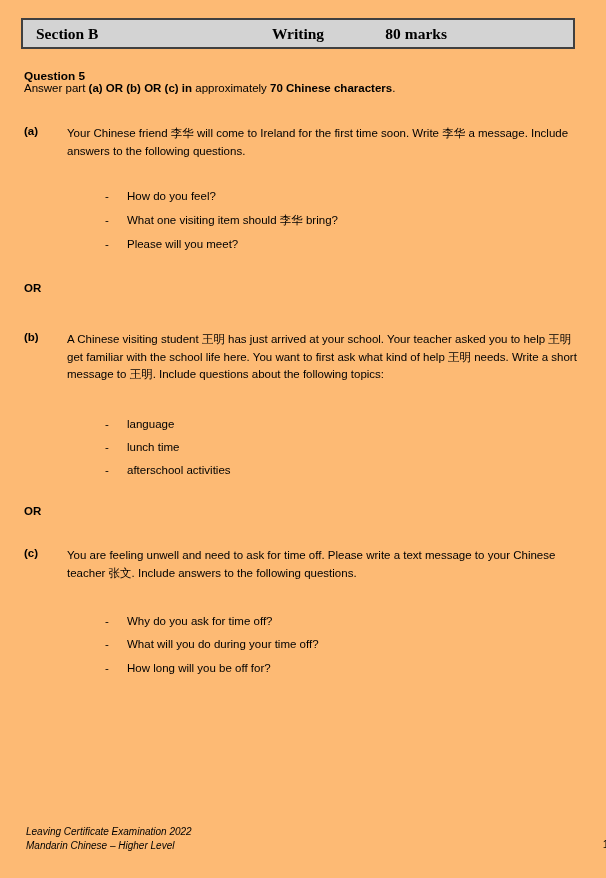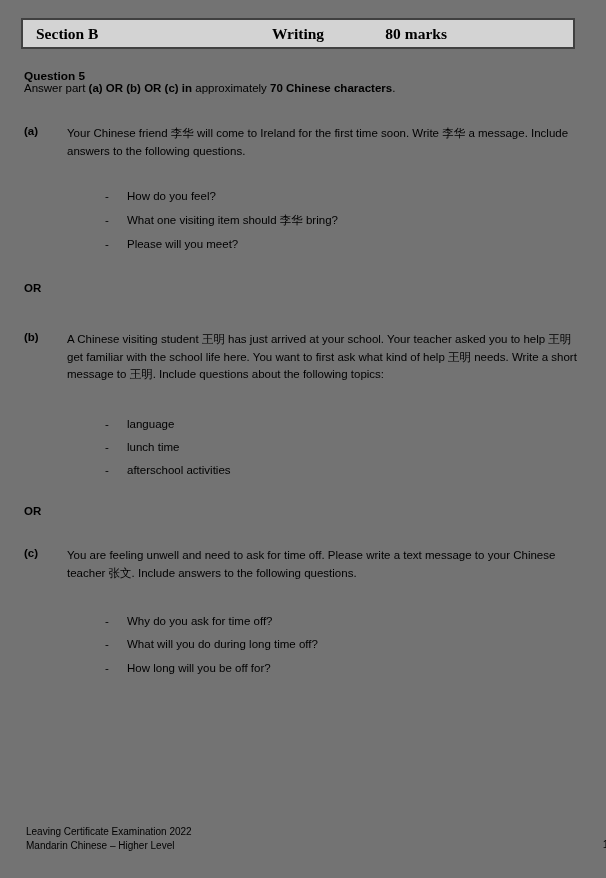--- a/index.html
+++ b/index.html
@@ -1,19 +1,19 @@
 <!DOCTYPE html>
 <html><head>
 <meta charset="utf-8">
 <style>
   html,body{margin:0;padding:0;background:#ffffff;}
   .page{
     position:relative;
     width:606px;height:878px;
-    background:#737373;
+    background:#fdba74;
     font-family:"Liberation Sans",sans-serif;
     font-size:11.5px;
     color:#000;
     overflow:hidden;
   }
   
   .header-bar{
     position:absolute;left:21px;top:18px;width:554px;height:31px;
     box-sizing:border-box;
     background:#d3d3d3;
@@ -43,21 +43,21 @@
   .ba1{top:189px;} .ba2{top:213px;} .ba3{top:237px;}
   .bb1{top:417px;} .bb2{top:440px;} .bb3{top:463px;}
   .bc1{top:614px;} .bc2{top:637px;} .bc3{top:661px;}
 
   .or{position:absolute;left:24px;width:551px;font-weight:bold;}
   .or-1{top:282px;}
   .or-2{top:505px;}
 
   .footer{
     position:absolute;left:26px;top:825px;
-    font-size:10px;line-height:14px;white-space:nowrap;
+    font-style:italic;font-size:10px;line-height:14px;white-space:nowrap;
   }
   .page-num{
     position:absolute;left:0;top:838px;width:592px;
     text-align:right;font-size:11px;margin-left:23px;
   }
 </style>
 </head>
 <body>
 
 <div class="page">
@@ -115,21 +115,21 @@
   <div class="part part-c">
     <span class="part-label">(c)</span>
     <div class="part-text">You are feeling unwell and need to ask for time off. Please write a text message to your Chinese teacher 张文. Include answers to the following questions.</div>
   </div>
   <div class="bullet bc1">
     <span class="dash">-</span>
     <span>Why do you ask for time off?</span>
   </div>
   <div class="bullet bc2">
     <span class="dash">-</span>
-    <span>What will you do during long time off?</span>
+    <span>What will you do during your time off?</span>
   </div>
   <div class="bullet bc3">
     <span class="dash">-</span>
     <span>How long will you be off for?</span>
   </div>
 
   <div class="footer">
     <div>Leaving Certificate Examination 2022</div>
     <div>Mandarin Chinese – Higher Level</div>
   </div>

